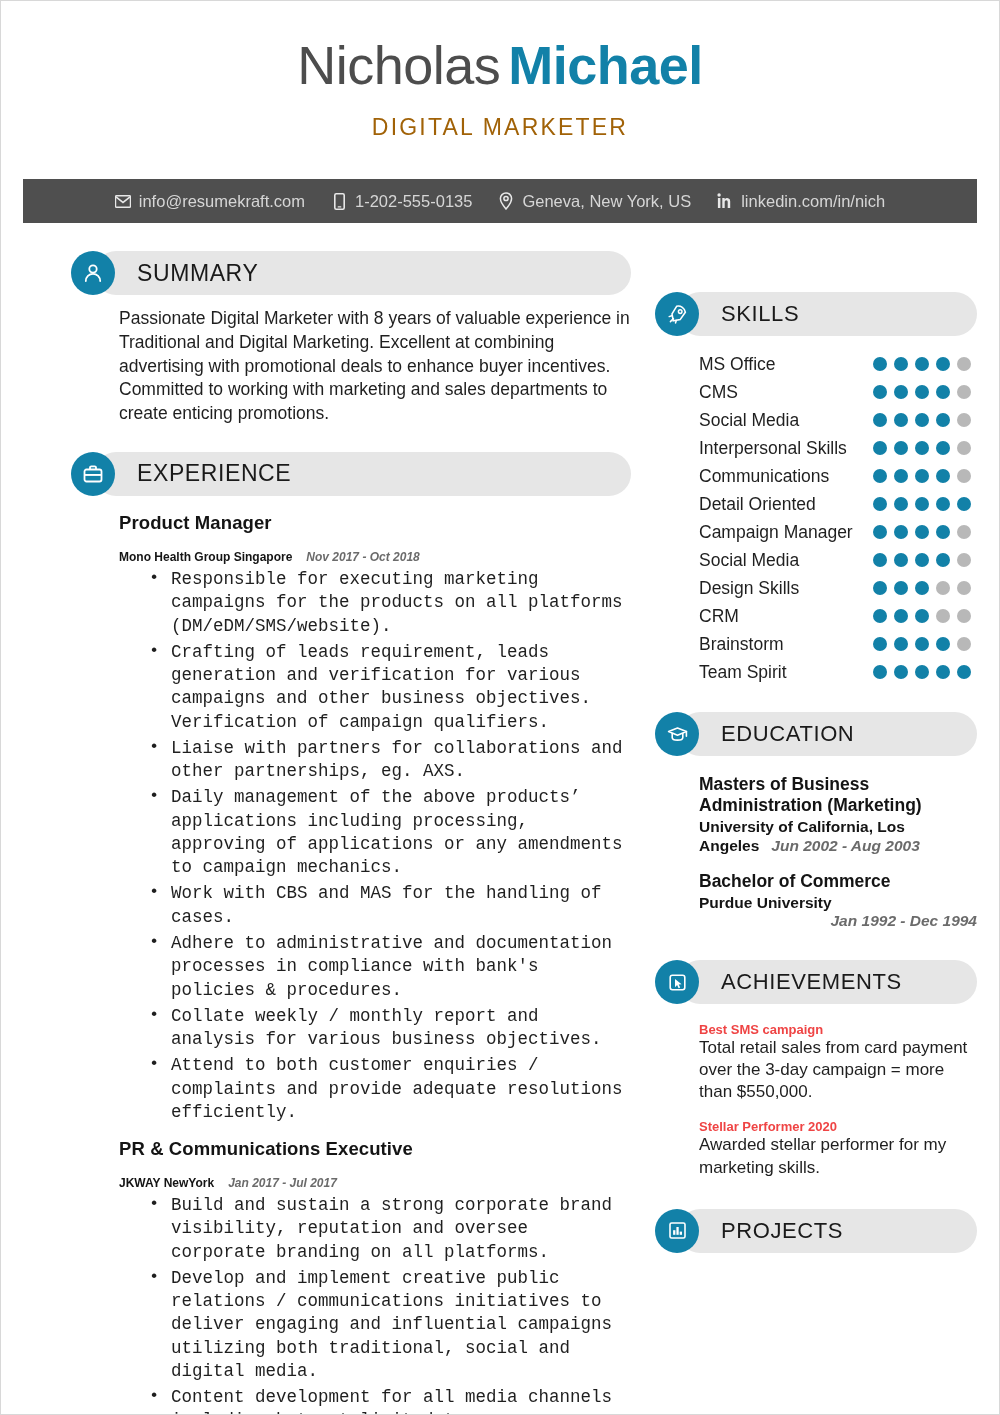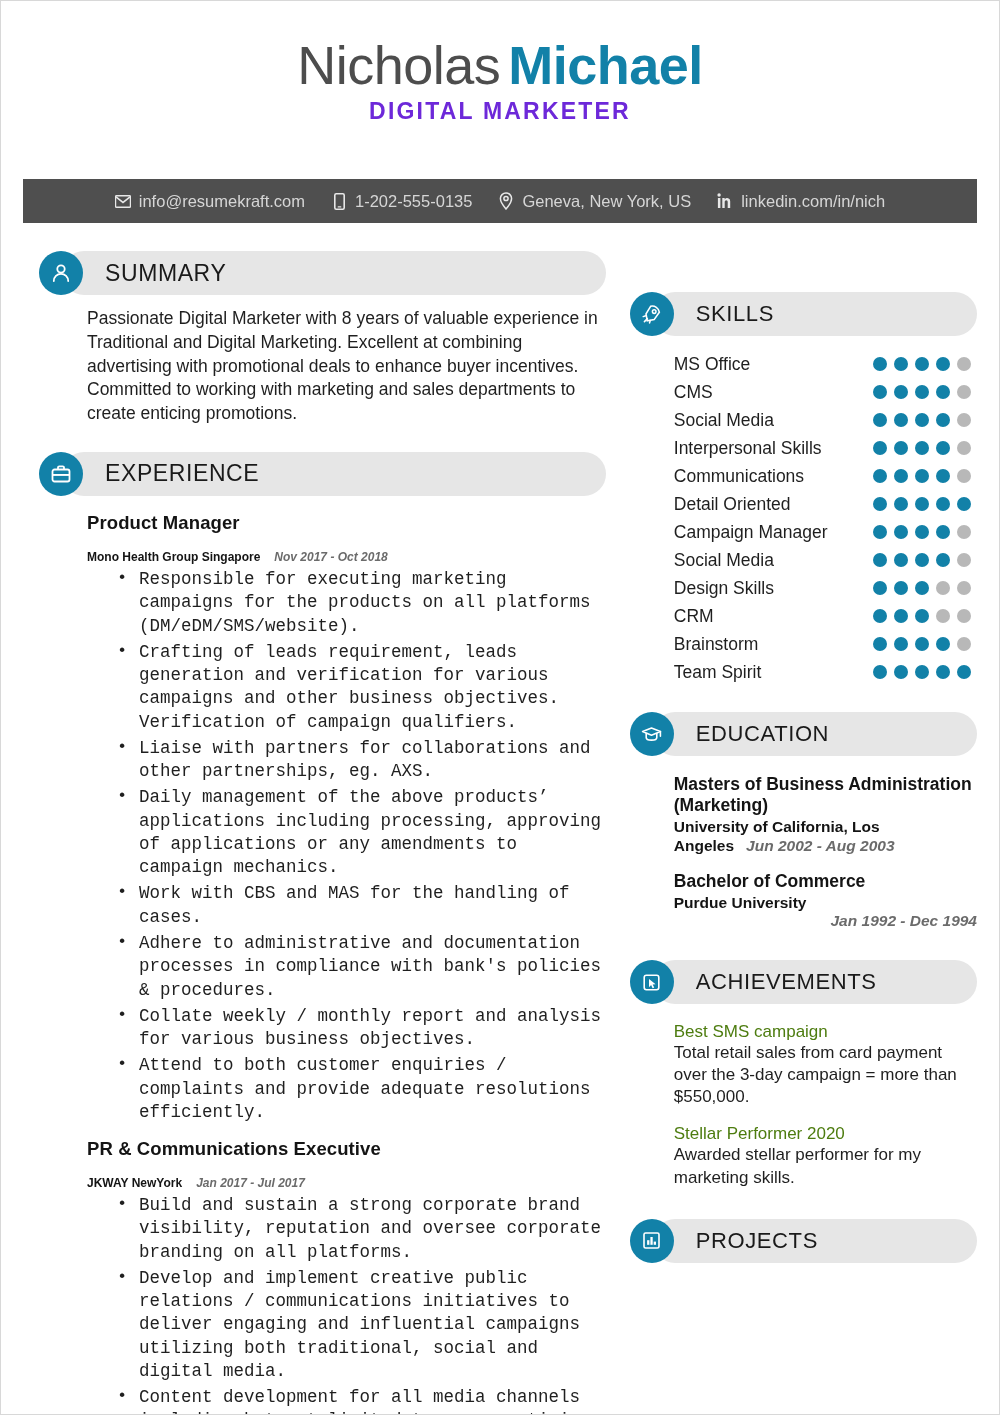--- a/index.html
+++ b/index.html
@@ -23,25 +23,25 @@
     font-size: 54px;
     line-height: 1.05;
     font-weight: 400;
     letter-spacing: -0.5px;
     white-space: nowrap;
   }
   .name-first { color: #4d4d4d; font-weight: 400; }
   .name-last  { color: #1281a8; font-weight: 700; padding-left: 8px; }
   .header-title {
     text-align: center;
-    margin-top: 4px;
+    margin-top: 20px;
     font-size: 23px;
     letter-spacing: 2.2px;
-    color: #6d28d9;
-    font-weight: 700;
+    color: #a16207;
+    font-weight: 400;
   }
 
   
   .contact-bar {
     position: absolute;
     left: 22px;
     right: 22px;
     top: 178px;
     height: 44px;
     background: #4f4f4f;
@@ -65,20 +65,21 @@
     width: 16px; height: 17px;
     color: #e8e8e8;
   }
   .contact-item .ci svg { display: block; }
 
   
   .cols {
     position: absolute;
     top: 250px; left: 0; right: 0; bottom: 0;
     display: flex;
+    padding-left: 32px;
   }
   .col-left  { width: 622px; padding: 0 16px 0 38px; }
   .col-right { width: 378px; padding: 0 22px 0 8px; margin-top: 41px; }
 
   
   .sec {
     position: relative;
     height: 46px;
     margin-bottom: 8px;
   }
@@ -206,23 +207,23 @@
   .edu-dates-right {
     text-align: right;
     font-size: 15.5px;
     font-style: italic;
     font-weight: 700;
     color: #6b6b6b;
   }
 
   .ach-item { margin-top: 16px; }
   .ach-title {
-    font-size: 17px;
-    font-weight: 400;
-    color: #4d7c0f;
+    font-size: 13px;
+    font-weight: 700;
+    color: #ef4444;
   }
   .ach-desc {
     font-size: 17px;
     line-height: 1.3;
     color: #1f1f1f;
   }
   .spacer-26 { height: 26px; }
   .spacer-30 { height: 30px; }
 </style>
 </head>

